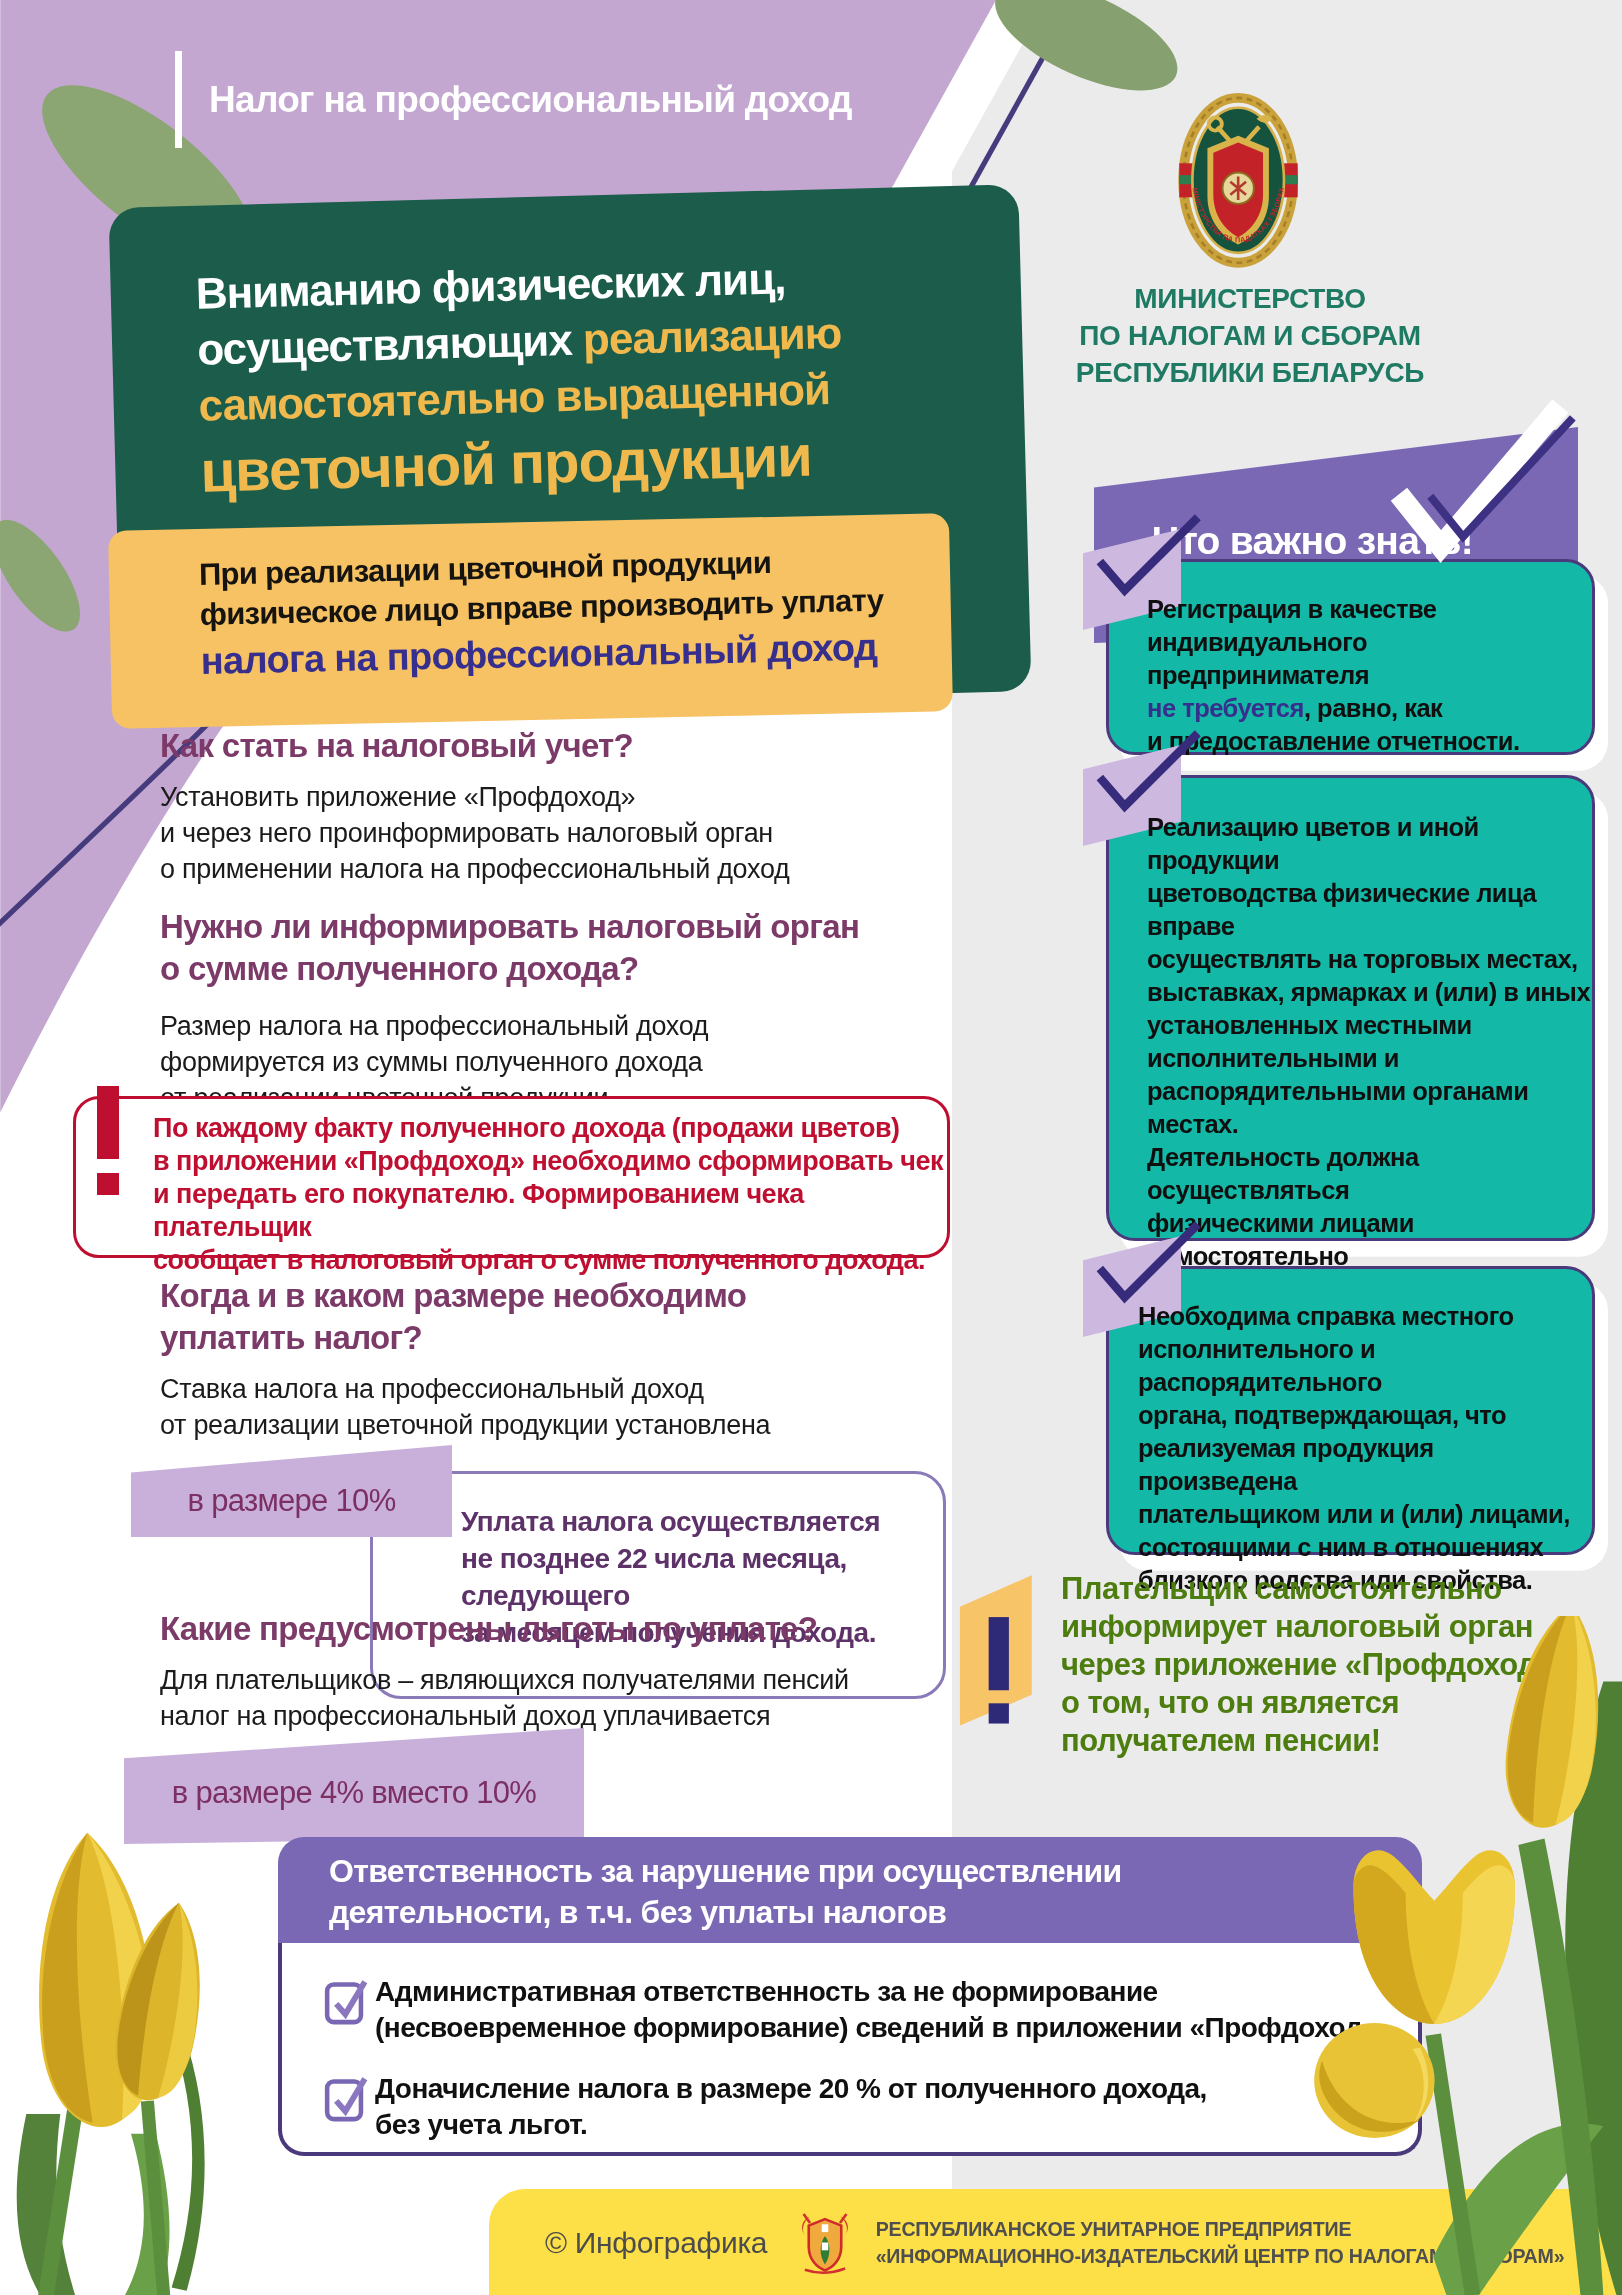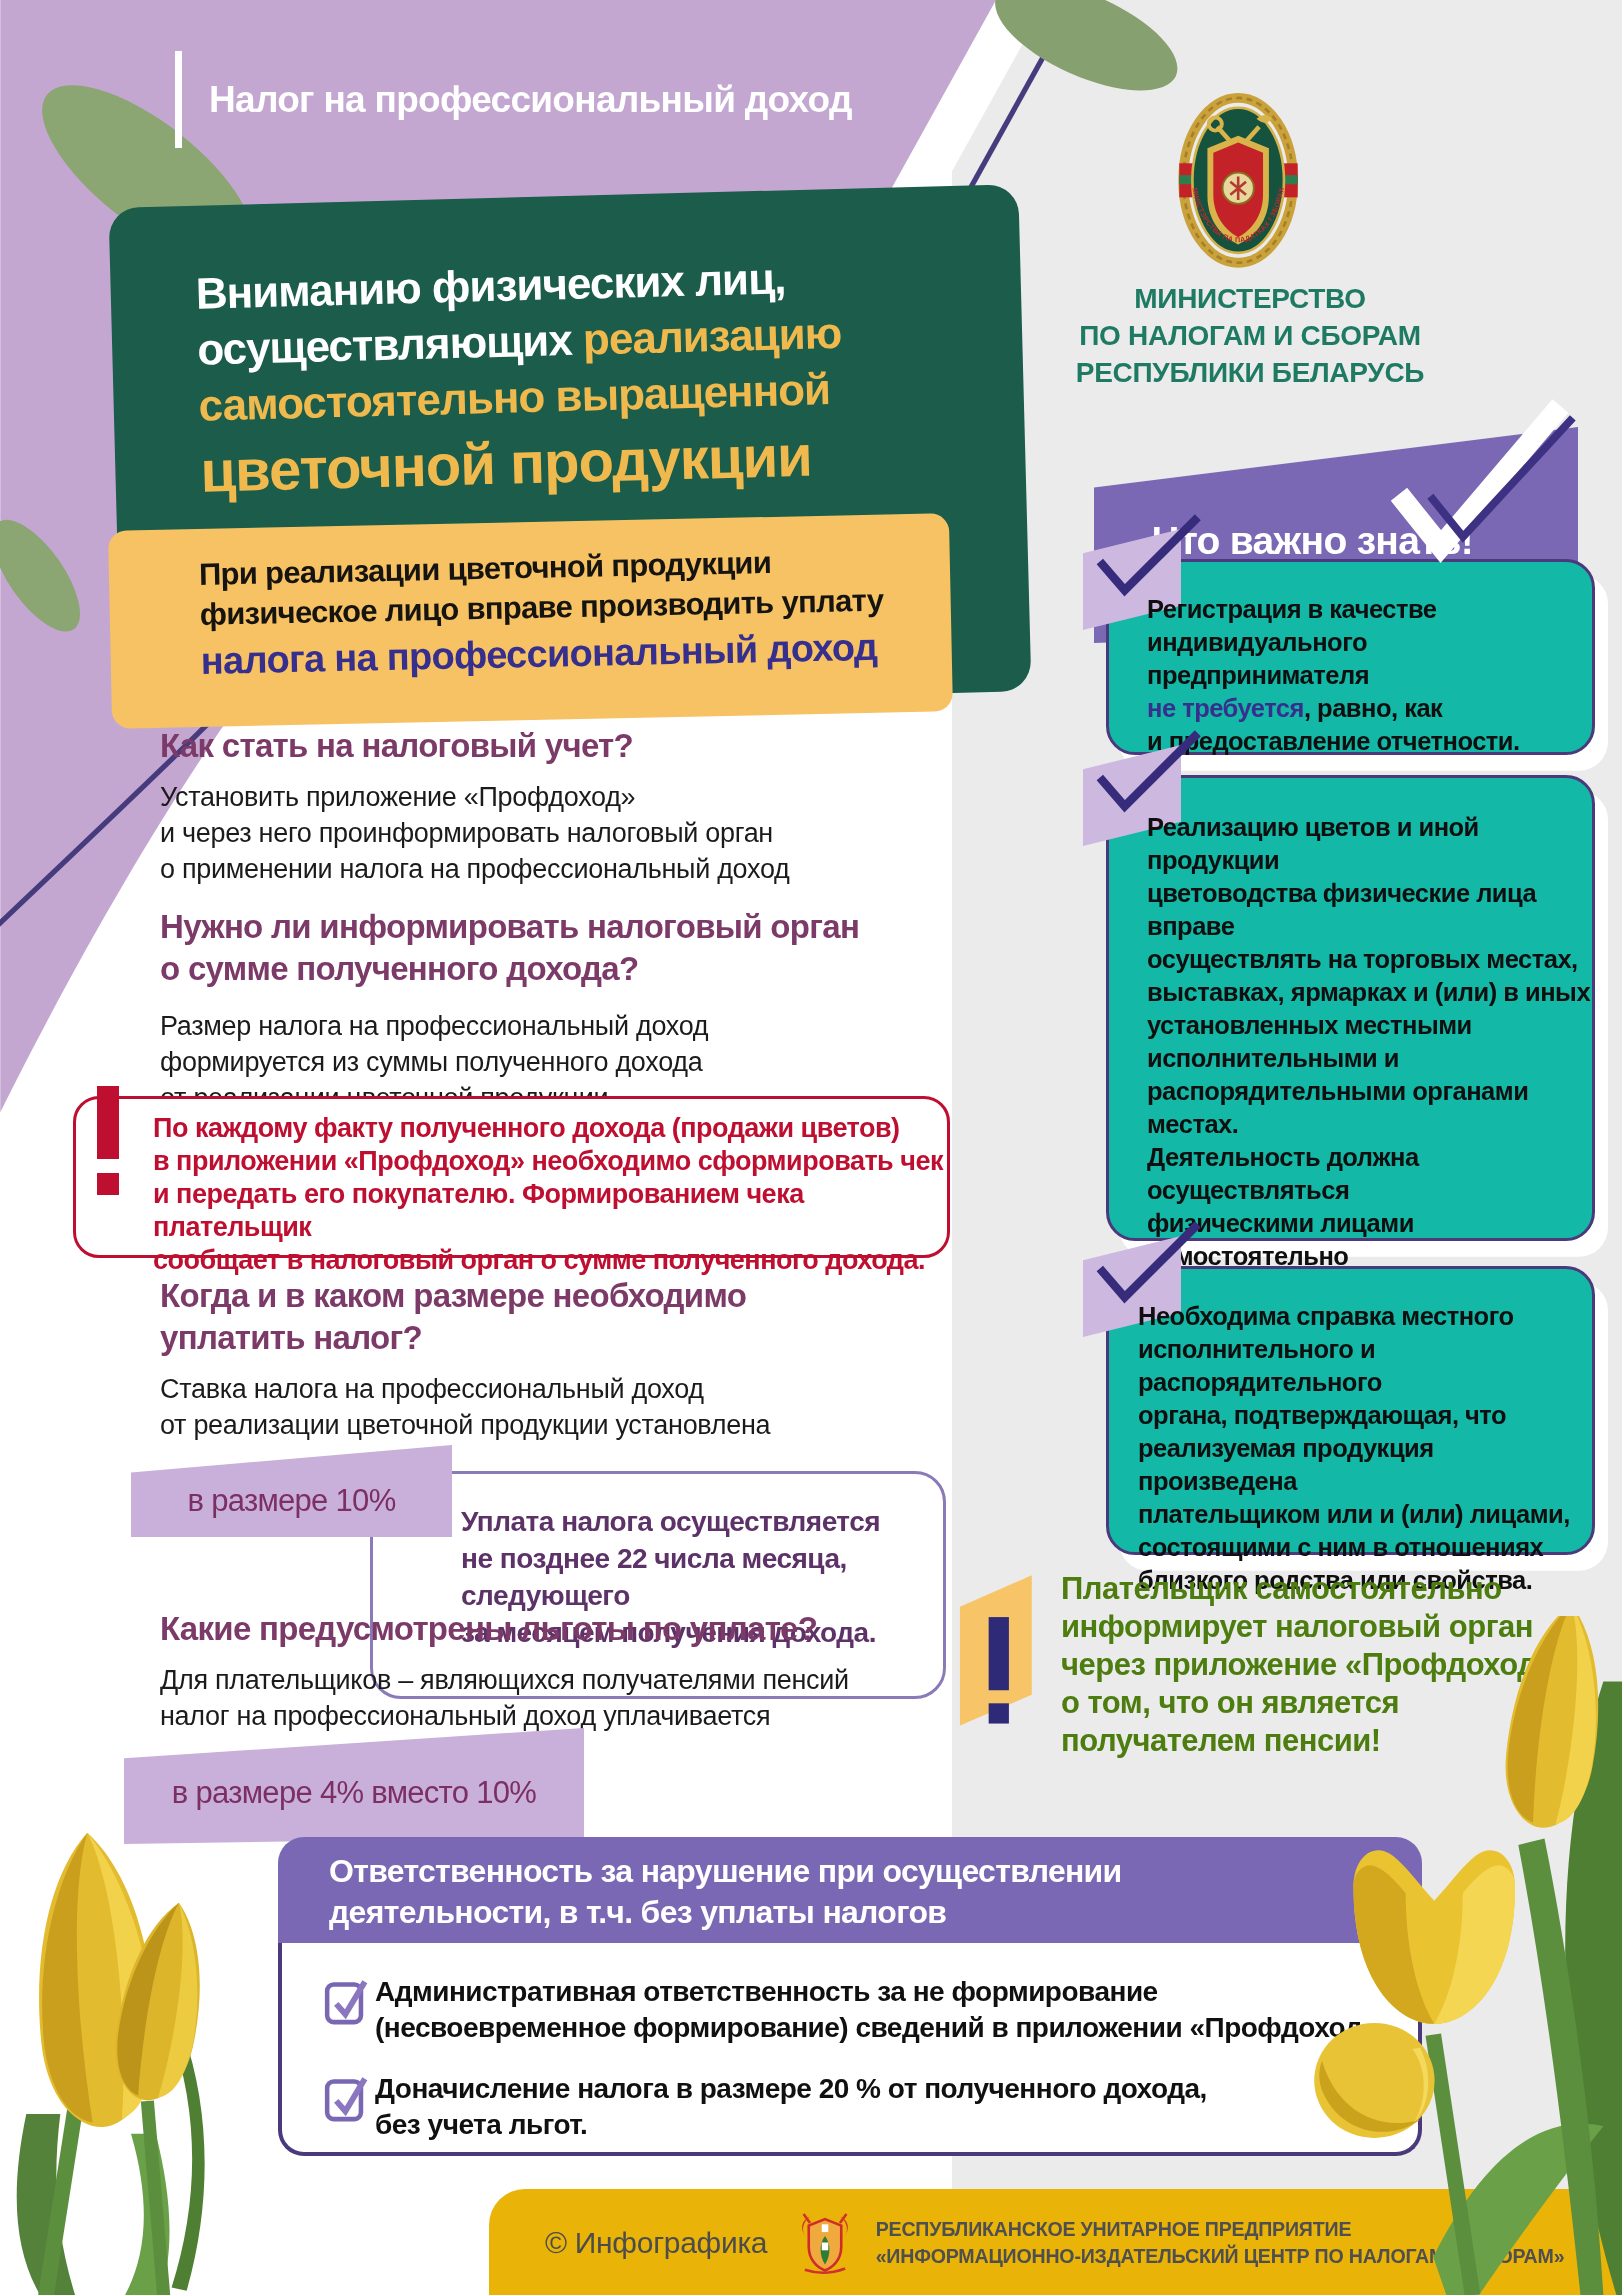--- a/index.html
+++ b/index.html
@@ -93,21 +93,21 @@
               letter-spacing:-0.7px;white-space:pre-line;}
   .resp-body{position:absolute;left:0;top:106px;width:100%;height:213px;background:#ffffff;
              border:4.6px solid #4a3a7c;border-top:none;border-radius:0 0 26px 26px;box-sizing:border-box;}
   .resp-item{position:absolute;display:flex;align-items:flex-start;}
   .resp-item .txt{margin-left:6px;color:#101010;font-weight:bold;font-size:28px;line-height:36px;
                   letter-spacing:-0.5px;white-space:pre-line;}
   .item1{left:41px;top:31px;}
   .item2{left:41px;top:128px;}
 
   
-  .footer{position:absolute;left:489px;top:2189px;width:1133px;height:107px;background:#eab308;
+  .footer{position:absolute;left:489px;top:2189px;width:1133px;height:107px;background:#fde047;
           border-radius:36px 0 0 0;z-index:5;display:flex;align-items:center;}
   .footer-copy{margin-left:56px;color:#4c4c4c;font-size:30px;letter-spacing:-0.3px;}
   .footer-logo{margin-left:29.4px;}
   .footer-pub{margin-left:23px;color:#4f4f4f;font-weight:bold;font-size:19.6px;line-height:27px;
               letter-spacing:-0.2px;white-space:pre-line;}
 
   .tulips{position:absolute;z-index:6;}
 </style>
 </head>
 <body>

